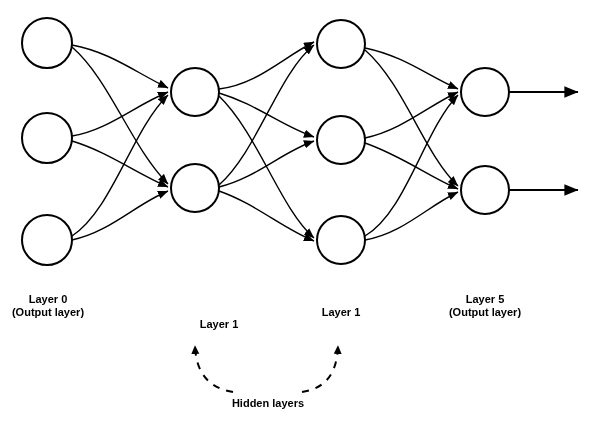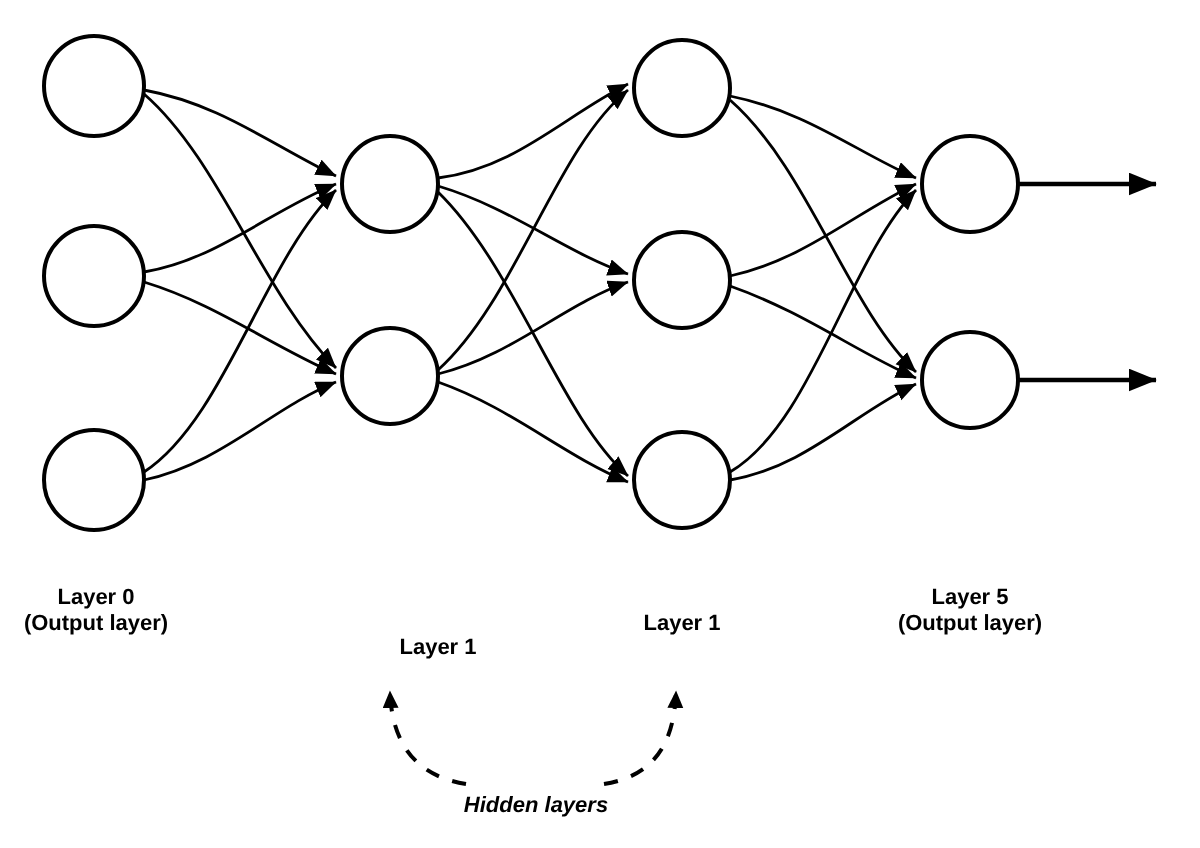--- a/index.html
+++ b/index.html
@@ -65,21 +65,20 @@
   .hidden-label {
     position: absolute;
     text-align: center;
     font-family: "Liberation Sans", sans-serif;
     font-size: 11px;
     font-weight: bold;
     color: #000000;
     white-space: nowrap;
     transform: translateX(-50%);
     user-select: none;
-    font-style: italic;
   }
 </style>
 </head>
 <body>
 
 <div id="diagram-root">
 
   <svg id="nn-svg" viewBox="0 0 600 424" xmlns="http://www.w3.org/2000/svg">
     <defs>
       <marker id="arrowhead" markerWidth="8" markerHeight="8" refX="7.2" refY="3" orient="auto" markerUnits="strokeWidth">

